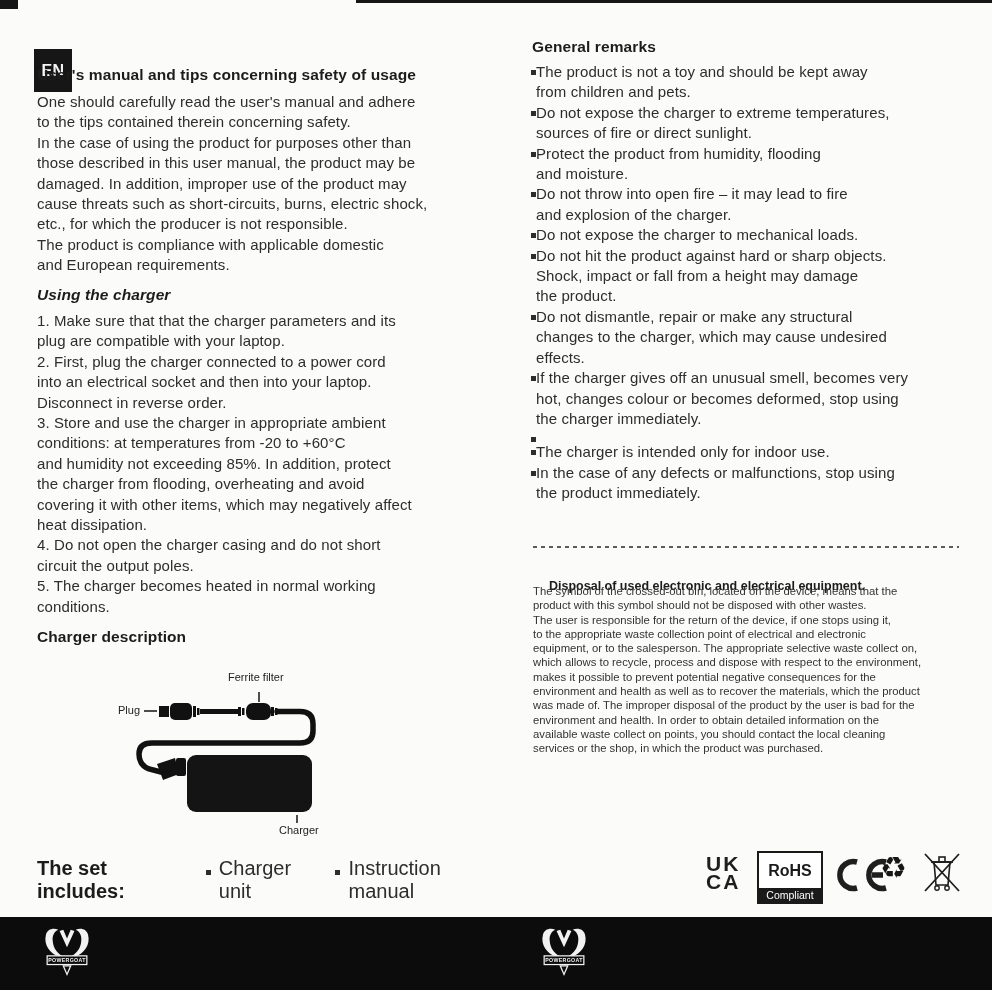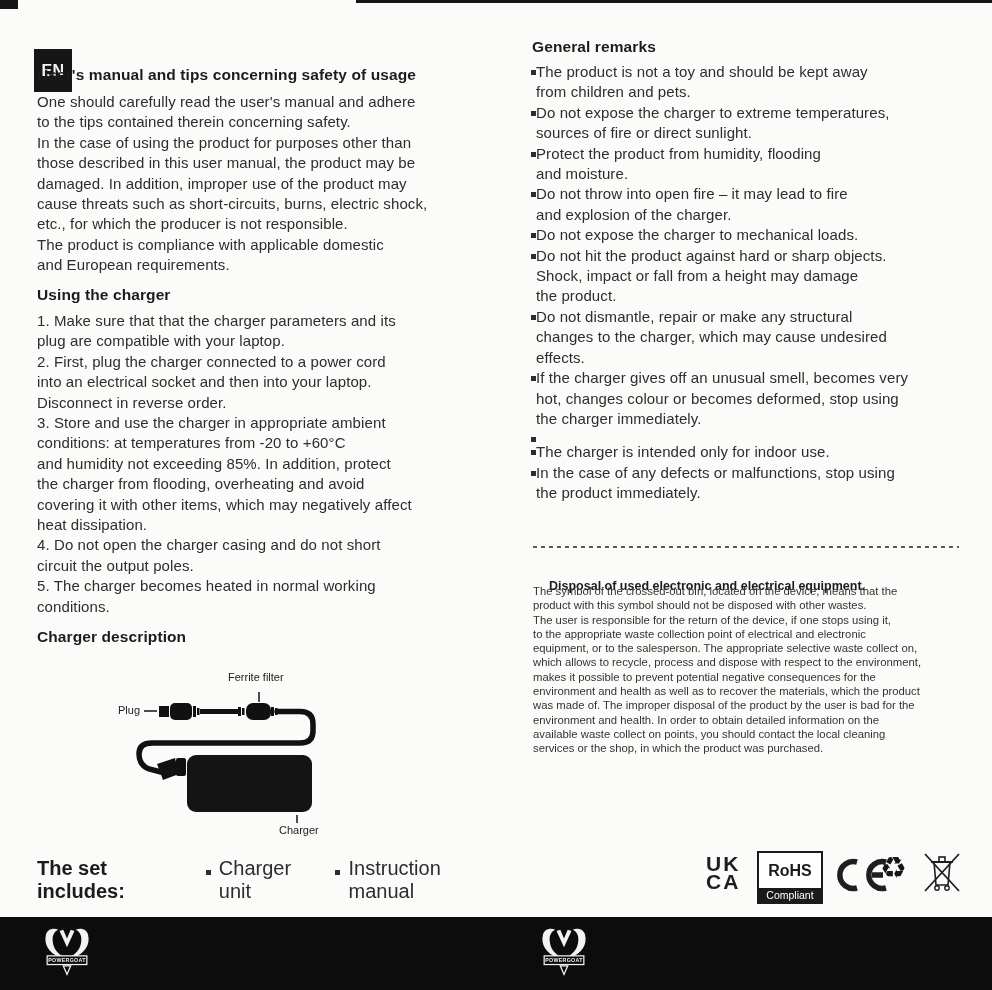--- a/index.html
+++ b/index.html
@@ -27,21 +27,21 @@
   h2.sec{
     margin:0;font-size:15.5px;font-weight:bold;color:#1c1c1c;letter-spacing:.1px;
   }
   .body-text{
     font-size:15px;line-height:20.4px;color:#2d2d2d;letter-spacing:.1px;
   }
 
   
   .left-title{left:37px;top:66px;width:460px;}
   .left-para1{left:37px;top:92px;width:460px;}
-  .left-using-title{left:37px;top:286px;width:460px;}
+  .left-using-title{left:37px;top:286px;width:460px;font-style:italic;}
   .left-para2{left:37px;top:311px;width:470px;}
   .left-chdesc-title{left:37px;top:628px;width:460px;}
 
   
   .diagram{left:100px;top:655px;width:260px;height:190px;}
   .diag-label{font-size:11px;color:#222;}
   .lbl-ferrite{left:228px;top:671px;}
   .lbl-plug{left:118px;top:704px;}
   .lbl-charger{left:279px;top:824px;}
 

